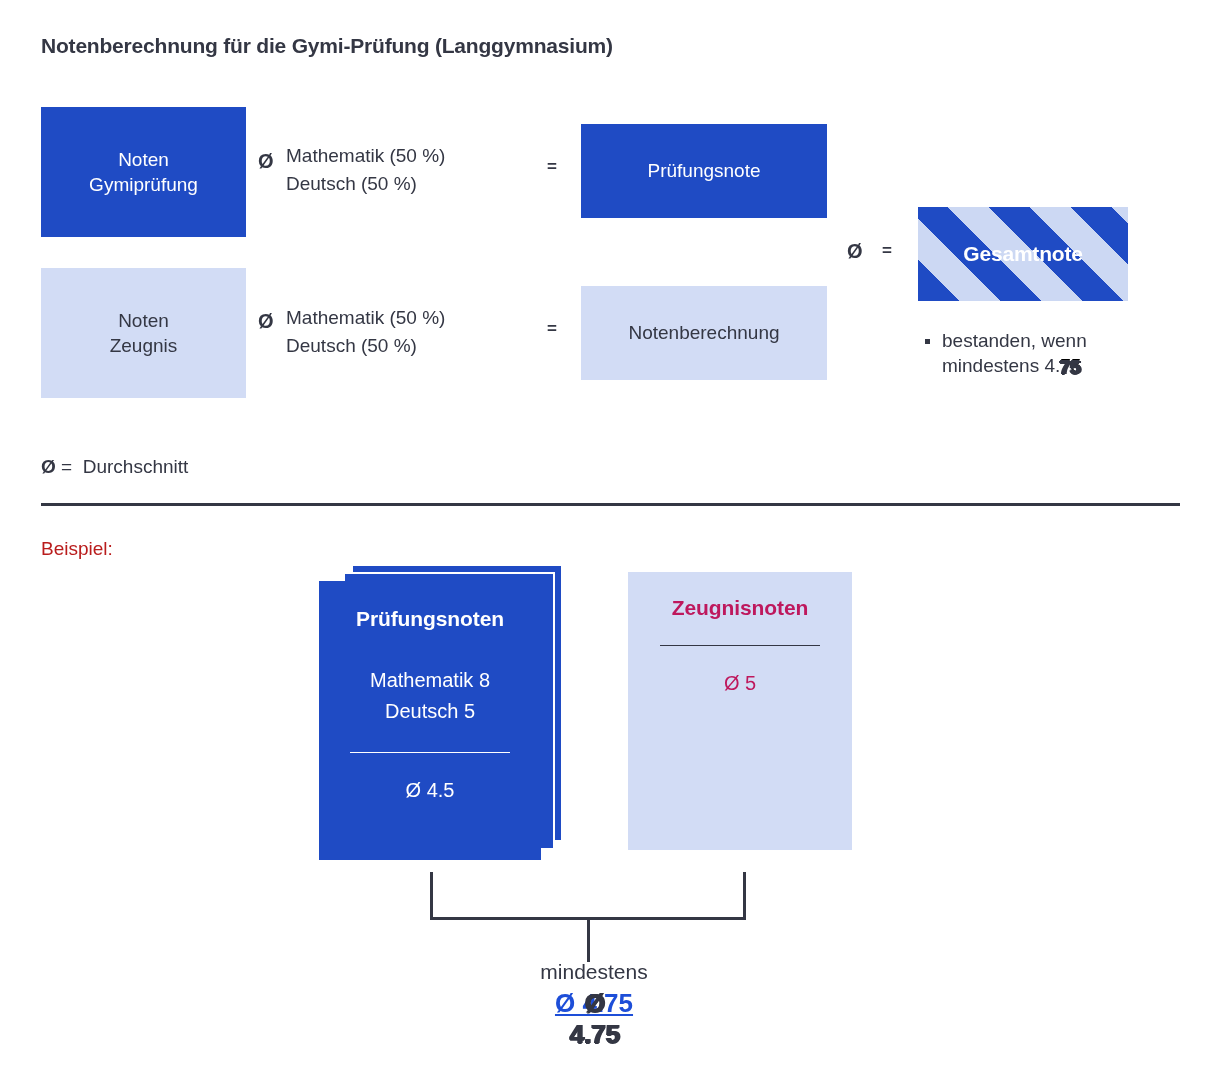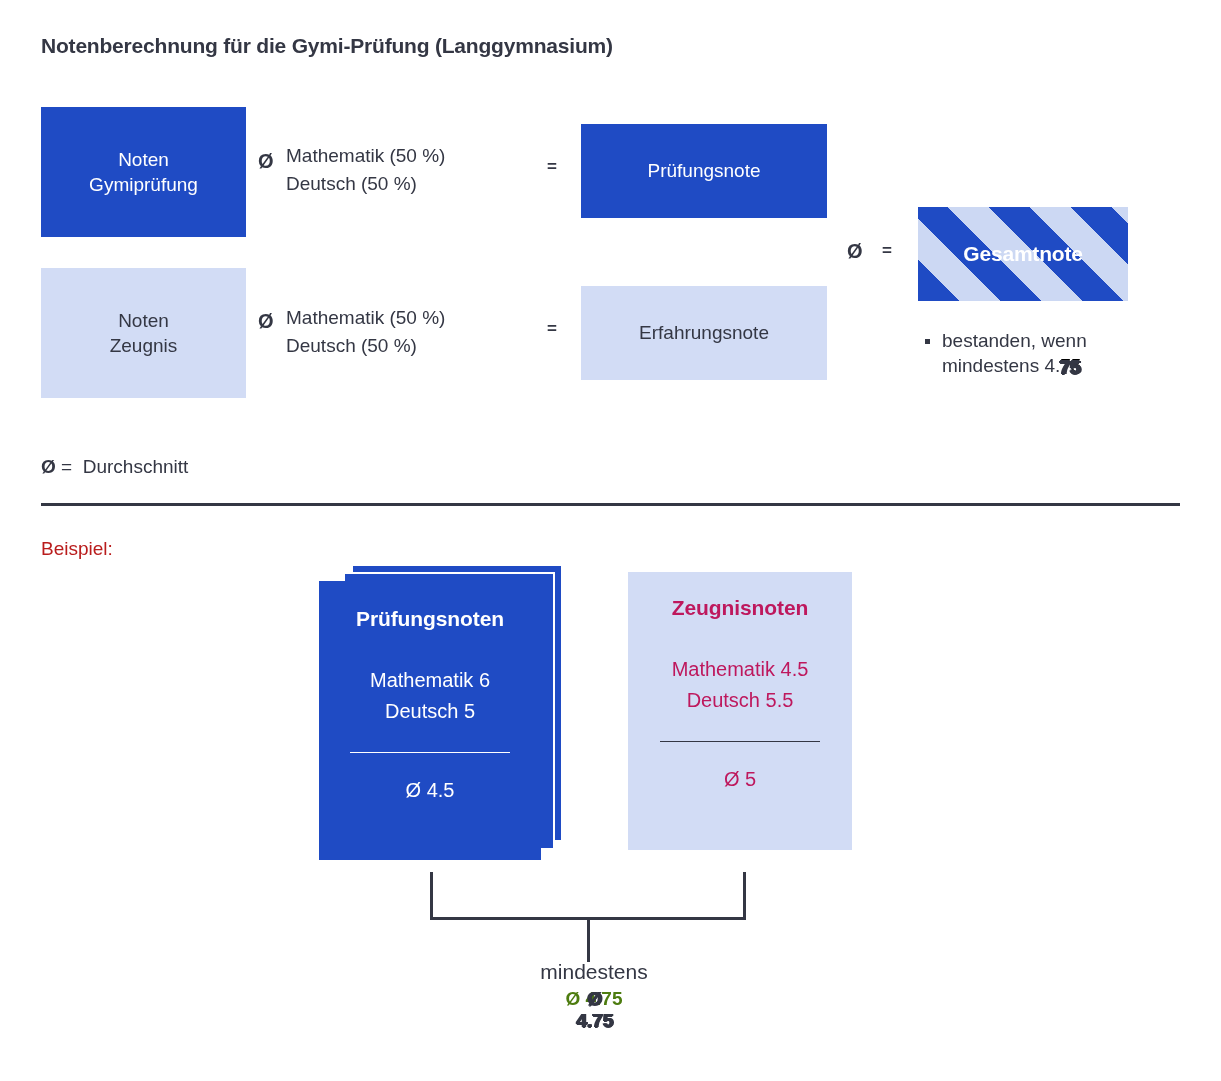--- a/index.html
+++ b/index.html
@@ -175,22 +175,22 @@
     position:absolute; left:50%; margin-left:-1.5px; top:45px;
     width:3px; height:45px; background:#343744;
   }
 
   #result{
     position:absolute; left:0px; top:960px; width:1188px;
     text-align:center;
   }
   #result-label{ font-size:21px; color:#343744; display:block; }
   #result-avg{
-    font-size:19px; font-weight:bold; color:#4d7c0f;
-    display:inline-block; position:relative; margin-top:4px;
+    font-size:26px; font-weight:bold; color:#1d4ed8;
+    display:inline-block; position:relative; margin-top:4px;text-decoration:underline;
   }
   
   #result-avg::after{
     content:attr(data-dup);
     position:absolute; left:2px; top:0;
     color:#343744;
     text-shadow:1px 0 0 #343744, -1px 0 0 #343744, 0 1px 0 #343744;
   }
 </style>
 </head>
@@ -213,21 +213,21 @@
 <div class="box box-light" id="box-noten-zeugnis">Noten
 Zeugnis</div>
 
 <div class="op" id="op-avg-2">Ø</div>
 
 <div class="formula" id="formula-2">Mathematik (50 %)
 Deutsch (50 %)</div>
 
 <div class="op" id="op-eq-2">=</div>
 
-<div class="box box-light" id="box-erfahrungsnote">Erfahrungsnote</div>
+<div class="box box-light" id="box-erfahrungsnote">Notenberechnung</div>
 
 <div class="op" id="op-avg-total">Ø</div>
 <div class="op" id="op-eq-total">=</div>
 
 <div id="box-gesamtnote">
   <span id="gesamtnote-label">Gesamtnote</span>
 </div>
 
 <div id="gesamtnote-note">
   <span class="bullet"></span>
@@ -244,31 +244,29 @@
 <div id="divider"></div>
 
 <div id="example-label">Beispiel:</div>
 
 <div id="card-pruefungsnoten-wrap">
   <div class="stack-layer" id="stack-3"></div>
   <div class="stack-layer" id="stack-2"></div>
 
   <div class="card" id="card-pruefungsnoten">
     <div class="card-title">Prüfungsnoten</div>
-    <div class="card-grades">Mathematik 6
+    <div class="card-grades">Mathematik 8
 Deutsch  5</div>
     <div class="card-rule"></div>
     <div class="card-avg">Ø 4.5</div>
   </div>
 </div>
 
 <div class="card" id="card-zeugnisnoten">
   <div class="card-title">Zeugnisnoten</div>
-  <div class="card-grades">Mathematik 4.5
-Deutsch 5.5</div>
   <div class="card-rule"></div>
   <div class="card-avg">Ø 5</div>
 </div>
 
 <div id="connector">
   <div class="arm-left"></div>
   <div class="arm-right"></div>
   <div class="cross"></div>
   <div class="stem"></div>
 </div>

